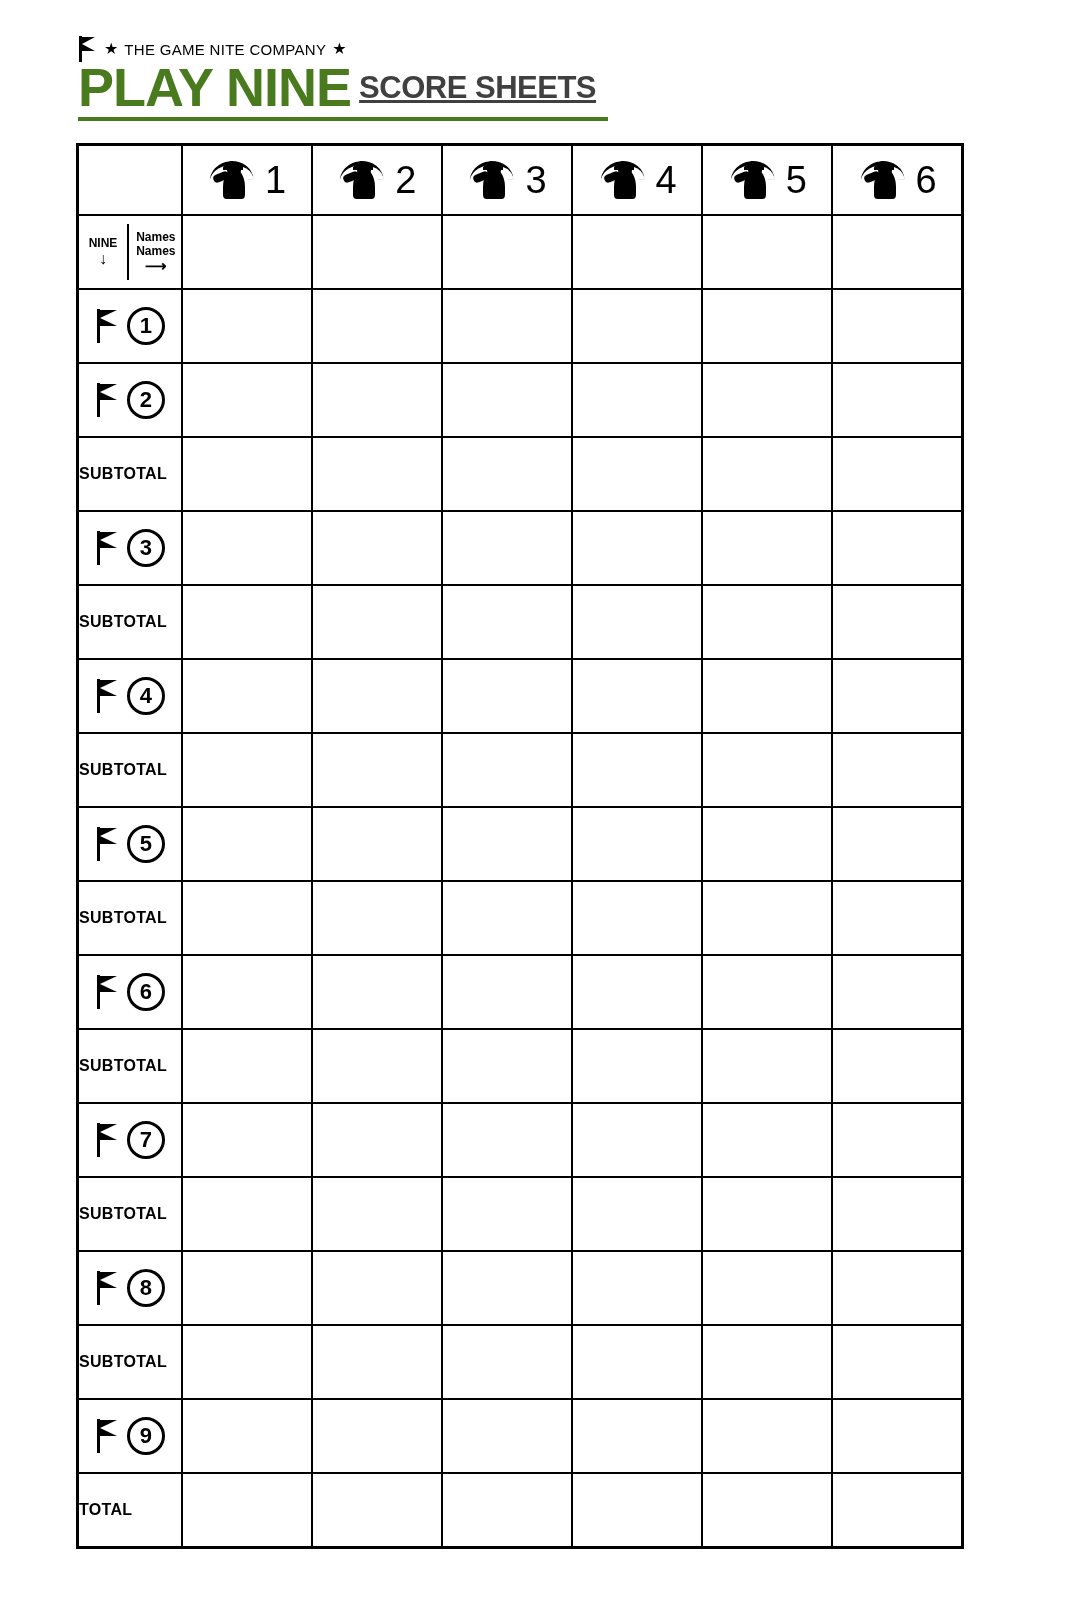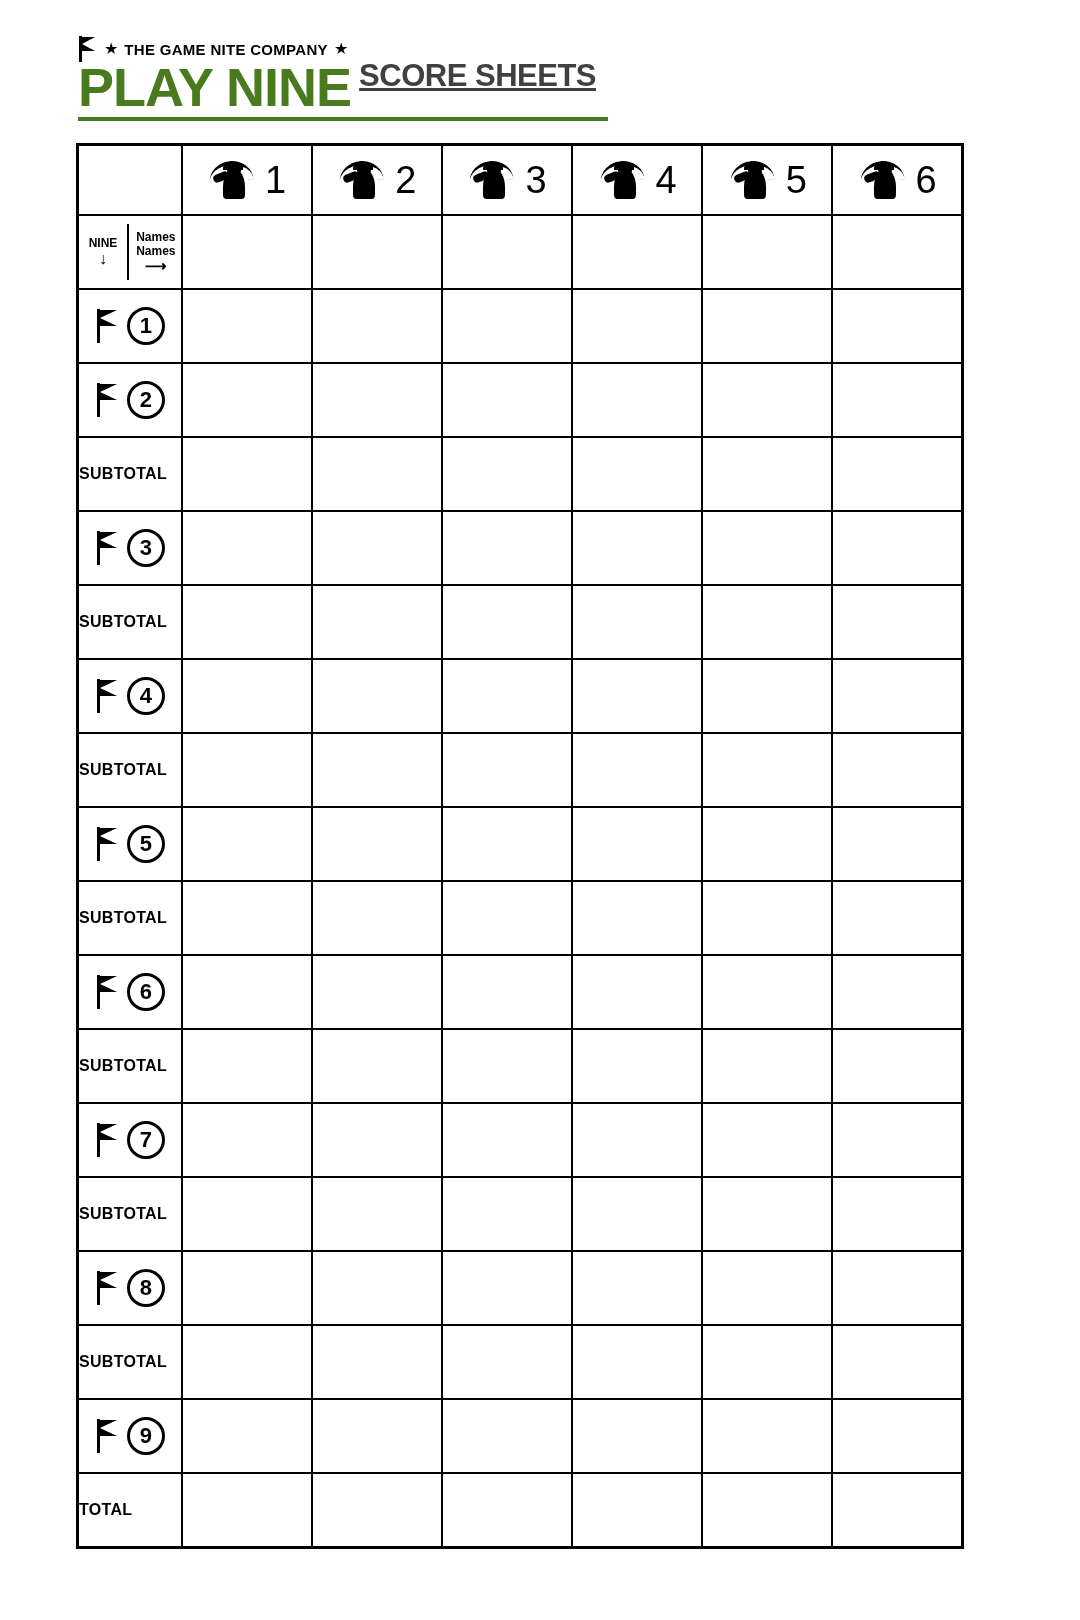--- a/index.html
+++ b/index.html
@@ -57,26 +57,26 @@
     border-top: 7px solid #000;
     border-bottom: 7px solid #000;
     border-right: 13px solid transparent;
   }
   .star {
     font-size: 16px;
     line-height: 16px;
   }
   .brandtext {
     font-size: 15px;
-    font-weight: bold;
+    font-weight: normal;
     letter-spacing: 0.3px;
   }
   .titlerow {
     display: flex;
-    align-items: flex-start;
+    align-items: center;
     gap: 8px;
     margin-top: -2px;
     padding-left: 6px;
   }
   .title-main {
     font-size: 54px;
     font-weight: bold;
     color: #4a7a1e;
     letter-spacing: -1px;
     line-height: 1.0;

